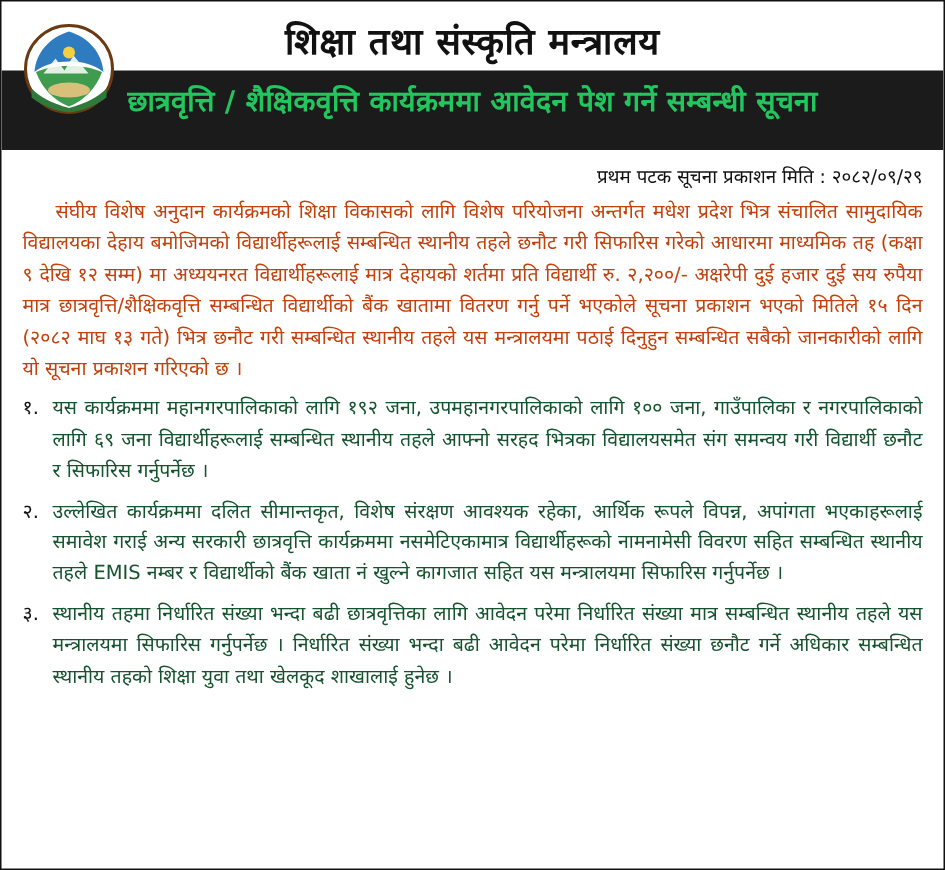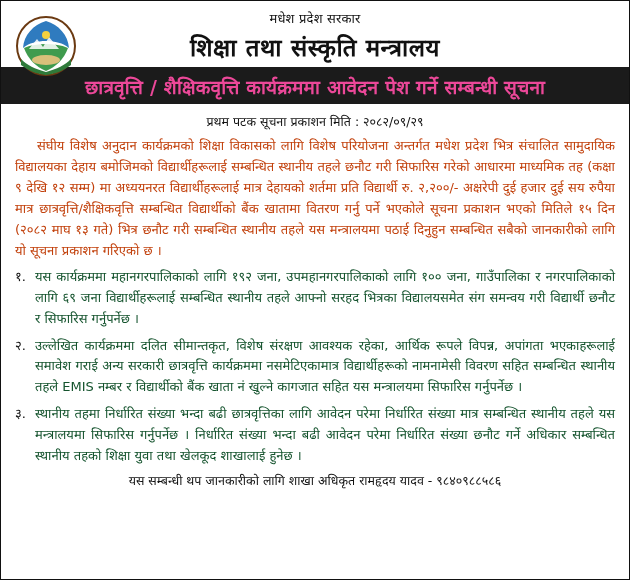--- a/index.html
+++ b/index.html
@@ -49,34 +49,34 @@
   }
   .address-line {
     font-size: 14px;
     color: #111;
     margin-top: 4px;
     margin-bottom: 4px;
   }
   
   .title-bar {
     background: #1b1b1b;
-    color: #ec4899;
+    color: #22c55e;
     text-align: center;
     font-size: 19px;
     font-weight: bold;
-    padding: 7px 6px 4px 6px;
+    padding: 7px 6px 20px 6px;
     letter-spacing: 0.2px;
   }
   
   .content {
     padding: 6px 14px 4px 14px;
     box-sizing: border-box;
   }
   .pub-date {
-    text-align: center;
+    text-align: right;
     font-size: 12.5px;
     color: #111;
     margin: 3px 0 5px 0;
   }
   .para {
     font-size: 13px;
     line-height: 1.62;
     color: #c2410c;
     text-align: justify;
     text-justify: inter-word;
@@ -133,21 +133,20 @@
         <circle cx="31" cy="31" r="29" fill="#ffffff" stroke="#6b3a12" stroke-width="2"></circle>
         <path d="M31 6 C18 10 9 20 8 33 C14 28 22 26 31 26 C40 26 48 28 54 33 C53 20 44 10 31 6 Z" fill="#2f7bbf"></path>
         <path d="M9 33 C16 30 23 29 31 29 C39 29 46 30 53 33 C49 44 41 52 31 56 C21 52 13 44 9 33 Z" fill="#3f9b4e"></path>
         <path d="M14 34 L22 24 L28 32 L34 22 L44 34 Z" fill="#ffffff" opacity="0.85"></path>
         <ellipse cx="31" cy="45" rx="14" ry="5" fill="#d8c07a"></ellipse>
         <circle cx="31" cy="20" r="4" fill="#f4d03f"></circle>
         <path d="M6 44 C12 50 20 54 31 57 C42 54 50 50 56 44 L56 50 C48 56 40 59 31 60 C22 59 14 56 6 50 Z" fill="#2f7a3a"></path>
       </svg>
     </div>
 
-    <div class="gov-line">मधेश प्रदेश सरकार</div>
     <div class="ministry-line">शिक्षा तथा संस्कृति मन्त्रालय</div>
   </div>
 
   <div class="title-bar">छात्रवृत्ति / शैक्षिकवृत्ति कार्यक्रममा आवेदन पेश गर्ने सम्बन्धी सूचना</div>
 
   <div class="content">
 
     <div class="pub-date">प्रथम पटक सूचना प्रकाशन मिति : २०८२/०९/२९</div>
 
     <p class="para">संघीय विशेष अनुदान कार्यक्रमको शिक्षा विकासको लागि विशेष परियोजना अन्तर्गत मधेश प्रदेश भित्र संचालित सामुदायिक विद्यालयका देहाय बमोजिमको विद्यार्थीहरूलाई सम्बन्धित स्थानीय तहले छनौट गरी सिफारिस गरेको आधारमा माध्यमिक तह (कक्षा ९ देखि १२ सम्म) मा अध्ययनरत विद्यार्थीहरूलाई मात्र देहायको शर्तमा प्रति विद्यार्थी रु. २,२००/- अक्षरेपी दुई हजार दुई सय रुपैया मात्र छात्रवृत्ति/शैक्षिकवृत्ति सम्बन्धित विद्यार्थीको बैंक खातामा वितरण गर्नु पर्ने भएकोले सूचना प्रकाशन भएको मितिले १५ दिन (२०८२ माघ १३ गते) भित्र छनौट गरी सम्बन्धित स्थानीय तहले यस मन्त्रालयमा पठाई दिनुहुन सम्बन्धित सबैको जानकारीको लागि यो सूचना प्रकाशन गरिएको छ ।</p>
@@ -161,15 +160,14 @@
       <li>
         <span class="term-num">२.</span>
         <span class="term-text">उल्लेखित कार्यक्रममा दलित सीमान्तकृत, विशेष संरक्षण आवश्यक रहेका, आर्थिक रूपले विपन्न, अपांगता भएकाहरूलाई समावेश गराई अन्य सरकारी छात्रवृत्ति कार्यक्रममा नसमेटिएकामात्र विद्यार्थीहरूको नामनामेसी विवरण सहित सम्बन्धित स्थानीय तहले EMIS नम्बर र विद्यार्थीको बैंक खाता नं खुल्ने कागजात सहित यस मन्त्रालयमा सिफारिस गर्नुपर्नेछ ।</span>
       </li>
       <li>
         <span class="term-num">३.</span>
         <span class="term-text">स्थानीय तहमा निर्धारित संख्या भन्दा बढी छात्रवृत्तिका लागि आवेदन परेमा निर्धारित संख्या मात्र सम्बन्धित स्थानीय तहले यस मन्त्रालयमा सिफारिस गर्नुपर्नेछ । निर्धारित संख्या भन्दा बढी आवेदन परेमा निर्धारित संख्या छनौट गर्ने अधिकार सम्बन्धित स्थानीय तहको शिक्षा युवा तथा खेलकूद शाखालाई हुनेछ ।</span>
       </li>
     </ol>
 
-    <div class="footer-note">यस सम्बन्धी थप जानकारीको लागि शाखा अधिकृत रामहृदय यादव - ९८४०९८८५८६</div>
   </div>
 </div>
 
 </body></html>

